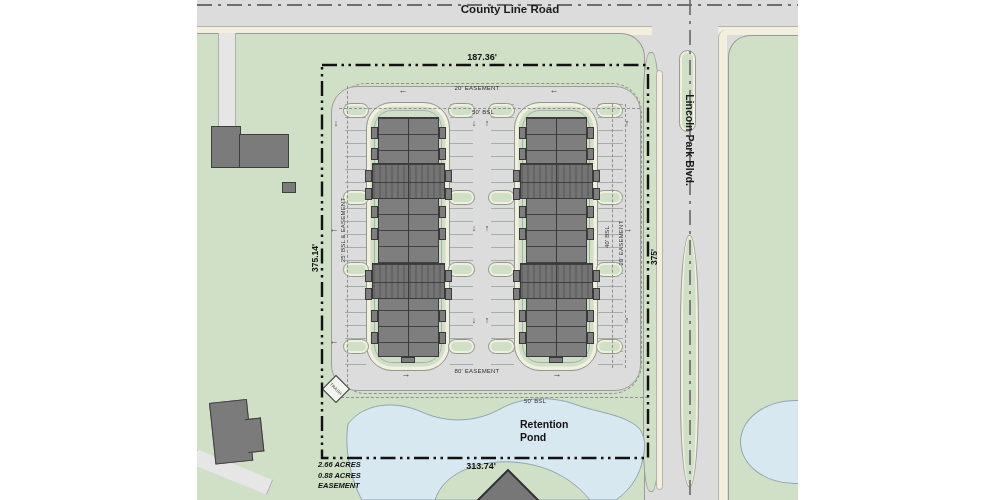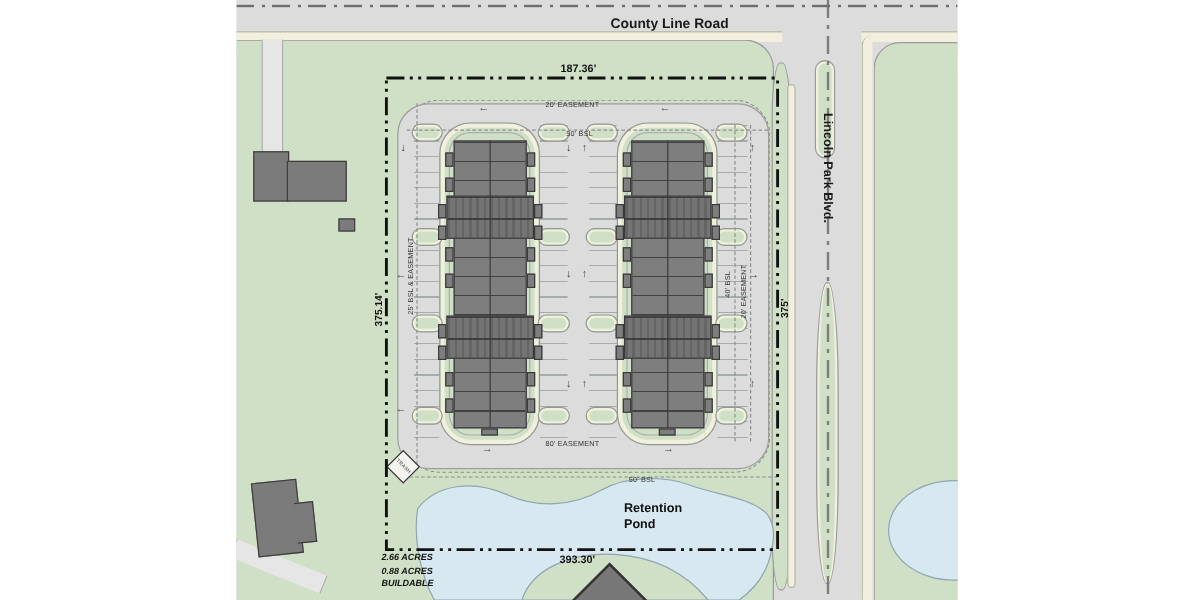--- a/index.html
+++ b/index.html
@@ -195,42 +195,42 @@
                L 22 110 C 11 90, 4 60, 8 34 Z" fill="#d8e8f1" stroke="#90a5b0" stroke-width="1"></path>
       <path d="M 95 110 C 103 84, 136 70, 172 72 C 206 74, 232 88, 250 110 Z" fill="#cfe0c6" stroke="#90a5b0" stroke-width="1"></path>
     </svg>
 
     <div class="a" style="left:279px;top:482px;width:64px;height:64px;background:#777;border:2px solid #333;transform:rotate(45deg);box-sizing:border-box;"></div>
 
     <svg class="a" style="left:0;top:0;pointer-events:none;" width="601" height="500" viewBox="0 0 601 500">
       <rect x="125" y="65" width="326" height="393" fill="none" stroke="#111" stroke-width="2.4" stroke-dasharray="15 4.5 2.5 4.5 2.5 4.5"></rect>
     </svg>
 
-    <div class="a road-lbl" style="left:313px;top:20px;margin-left:48px;">County Line Road</div>
+    <div class="a road-lbl" style="left:313px;top:9px;">County Line Road</div>
     <div class="a road-lbl-v" style="left:493px;top:140px;">Lincoln Park Blvd.</div>
 
     <div class="a dim" style="left:285px;top:57px;">187.36'</div>
     <div class="a dim-v" style="left:118px;top:258px;">375.14'</div>
     <div class="a dim-v" style="left:457px;top:257px;">375'</div>
-    <div class="a dim" style="left:284px;top:466px;">393.30'</div>
+    <div class="a dim" style="left:284px;top:466px;">313.74'</div>
 
     <div class="a tiny" style="left:280px;top:88px;">20' EASEMENT</div>
     <div class="a tiny" style="left:286px;top:112px;">50' BSL</div>
     <div class="a tiny" style="left:280px;top:371px;">80' EASEMENT</div>
     <div class="a tiny" style="left:338px;top:401px;">50' BSL</div>
     <div class="a tiny-v" style="left:146px;top:230px;">25' BSL &amp; EASEMENT</div>
     <div class="a tiny-v" style="left:410px;top:237px;">40' BSL</div>
     <div class="a tiny-v" style="left:424px;top:243px;">20' EASEMENT</div>
 
     <div class="a" style="left:323px;top:418px;width:0;">
       <div style="transform:translateX(-50%);text-align:center;font-weight:bold;font-size:10.5px;color:#111;line-height:13px;">
         <div>Retention</div>
         <div>Pond</div>
       </div>
     </div>
 
     <div class="a acre" style="left:121px;top:460px;font-style:italic;">
       <div>2.66 ACRES</div>
       <div>0.88 ACRES</div>
-      <div>BUILDABLE</div>
+      <div>EASEMENT</div>
     </div>
   </div>
 </div>
 
 </body></html>

